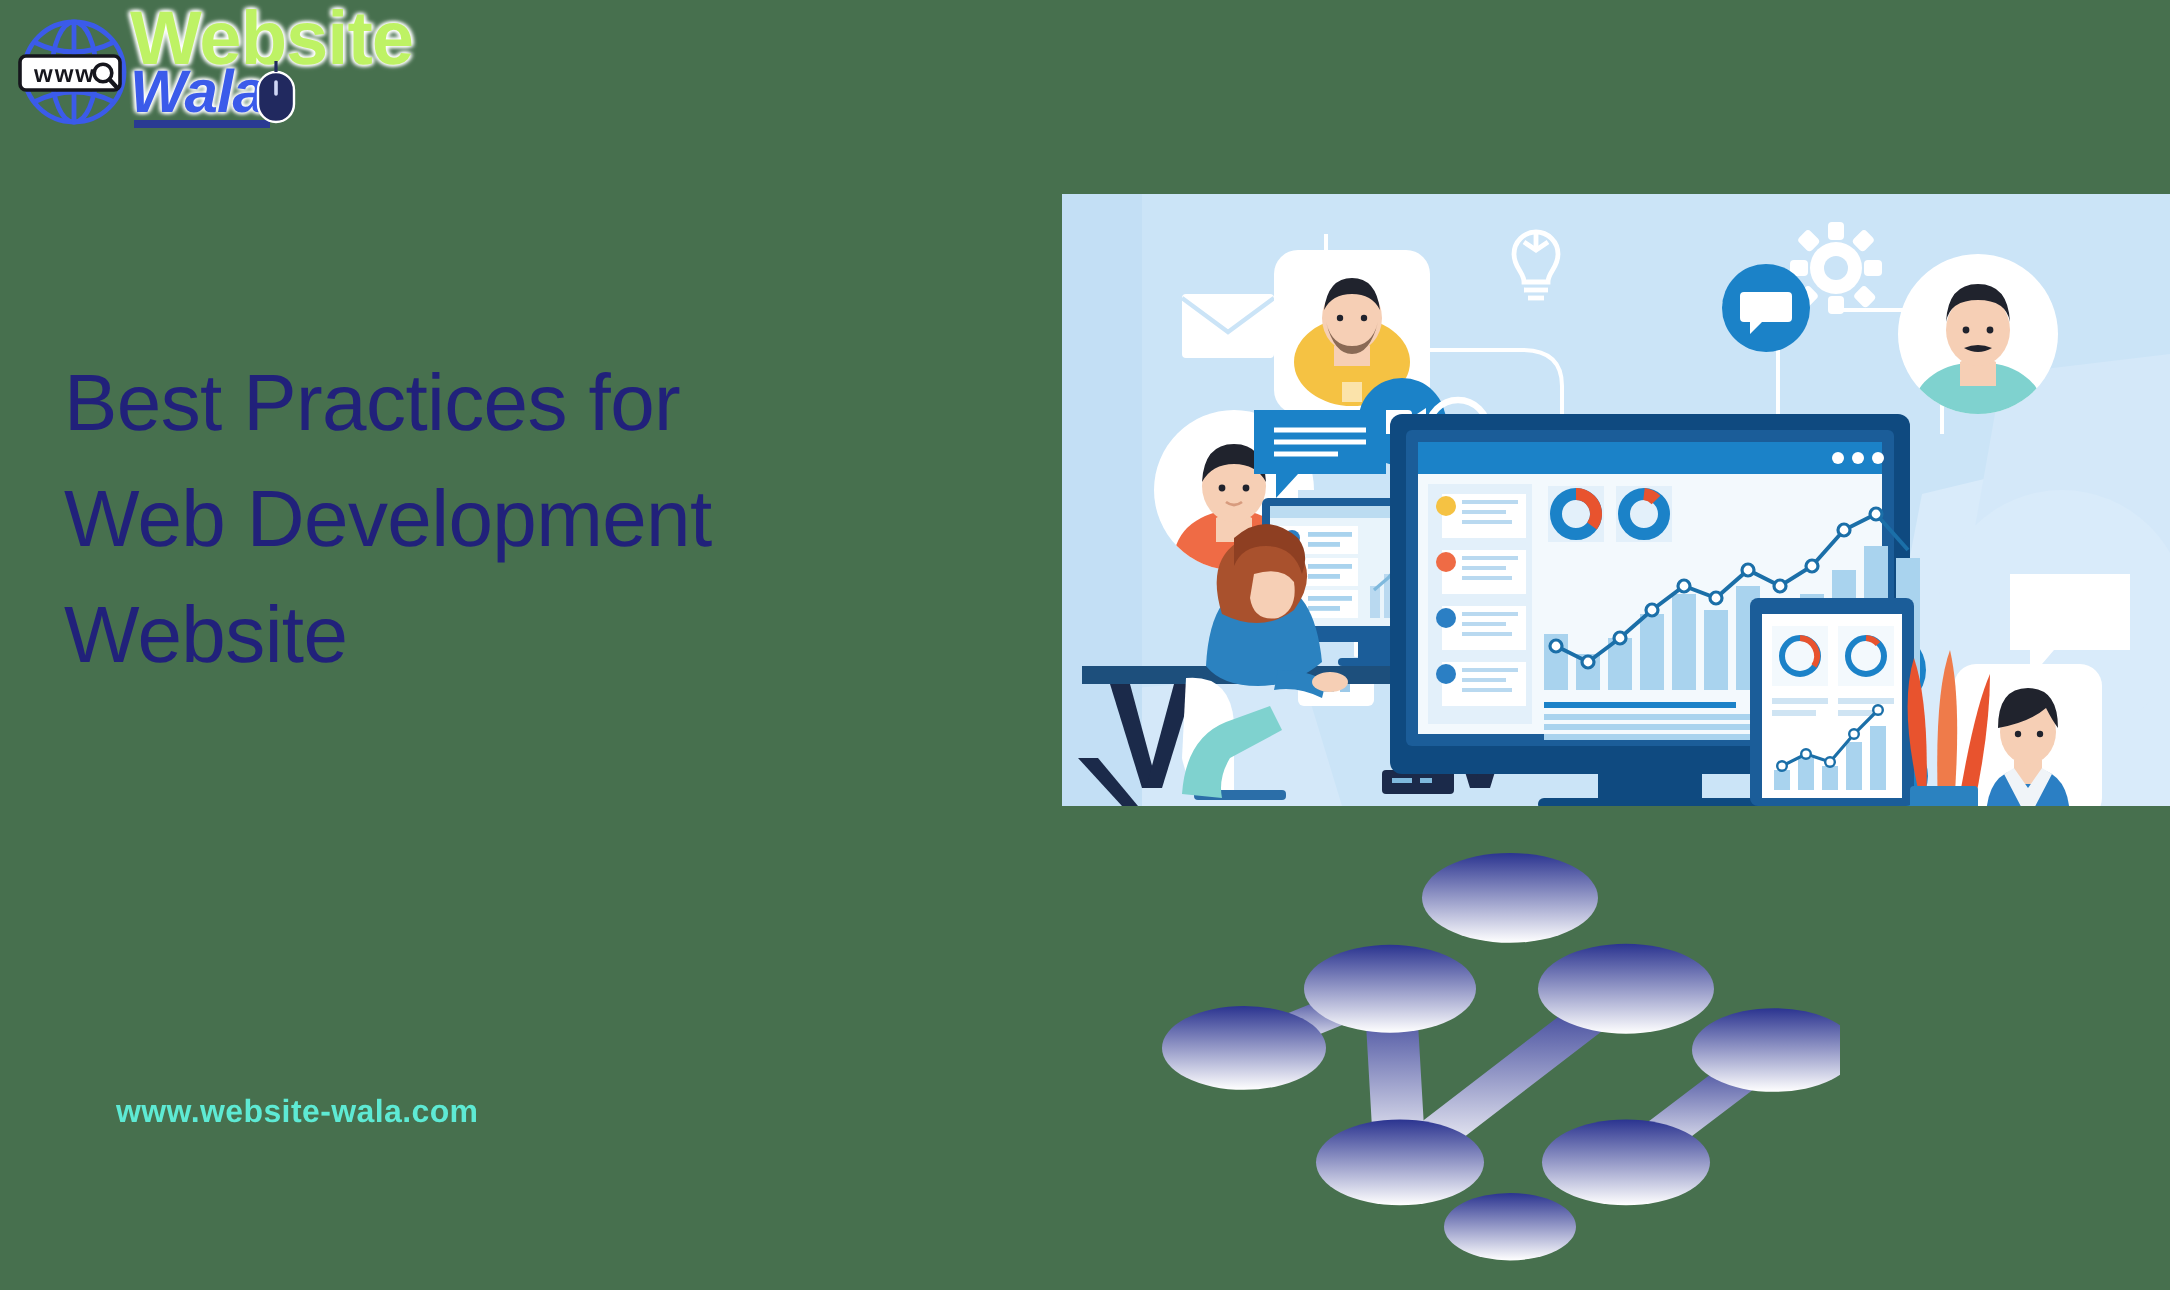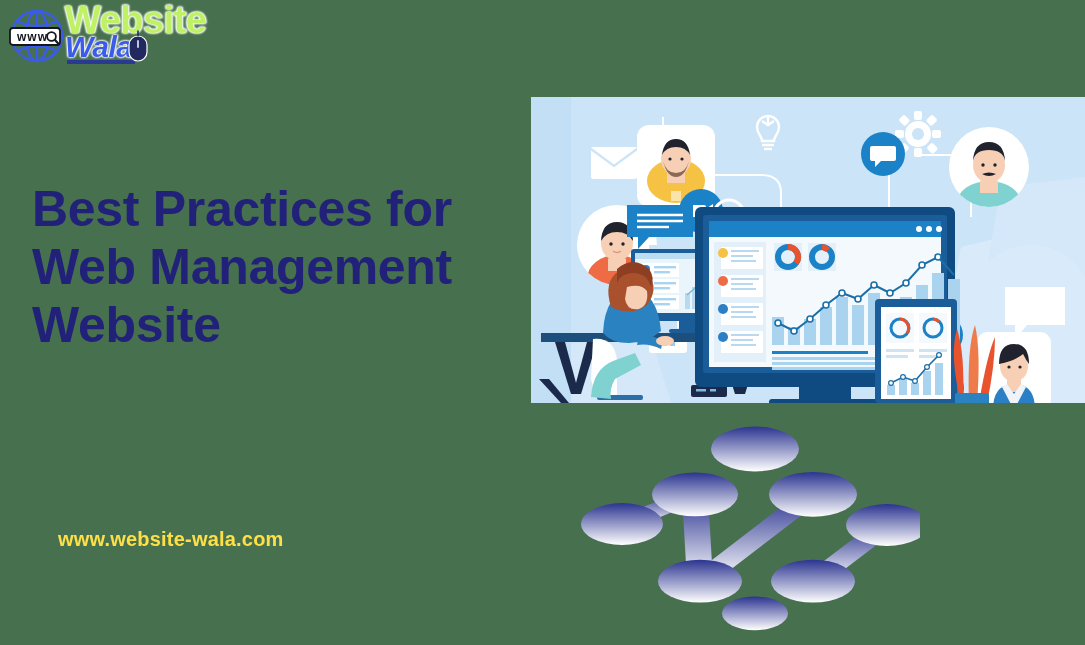--- a/index.html
+++ b/index.html
@@ -20,26 +20,26 @@
     text-shadow:0 0 2px #fff,0 0 3px #fff,1px 0 2px #fff,-1px 0 2px #fff;}
   .logo-line2{position:absolute;left:0;top:28px;font-size:30px;font-weight:bold;
     color:#3b5bea;letter-spacing:-0.5px;line-height:30px;
     text-shadow:0 0 2px #fff,0 0 3px #fff,1px 0 2px #fff,-1px 0 2px #fff;font-style:italic;}
   .logo-underline{position:absolute;left:2px;top:56px;width:68px;height:4px;background:#2a3a93;}
   .mouse-ico{position:absolute;left:118px;top:26px;width:24px;height:32px;}
 
   
   .headline{
     position:absolute;left:32px;top:146px;width:490px;
-    font-size:50px;line-height:58px;font-weight:bold;
+    font-size:40px;line-height:58px;font-weight:normal;
     color:#21217a;letter-spacing:-0.3px;
   }
   .url{
-    position:absolute;left:58px;top:528px;
-    font-size:20px;font-weight:bold;color:#fde047;letter-spacing:0.2px;
+    position:absolute;left:58px;top:548px;
+    font-size:16px;font-weight:bold;color:#5eead4;letter-spacing:0.2px;
   }
 
   
   .hero{position:absolute;left:531px;top:97px;width:554px;height:306px;
         background:#cbe4f7;overflow:hidden;}
   .hero svg{display:block;}
 
   
   .network{position:absolute;left:580px;top:405px;width:340px;height:240px;}
 </style>
@@ -81,21 +81,21 @@
       <svg width="24" height="32" viewBox="0 0 24 32">
         <rect x="3" y="6" width="18" height="25" rx="9" fill="#21295f" stroke="#ffffff" stroke-width="1.2"></rect>
         <line x1="12" y1="11" x2="12" y2="17" stroke="#cfd6f5" stroke-width="1.8" stroke-linecap="round"></line>
         <line x1="12" y1="0.5" x2="12" y2="6" stroke="#21295f" stroke-width="1.6"></line>
       </svg>
     </div>
   </div>
 
   <h1 class="headline">
     <span>Best Practices for</span><br>
-    <span>Web Management</span><br>
+    <span>Web Development</span><br>
     <span>Website</span><br>
   </h1>
 
   <div class="url">www.website-wala.com</div>
 
   <div class="hero">
     <svg width="554" height="306" viewBox="0 0 554 306">
       <defs>
         <clipPath id="heroClip">
             <rect x="0" y="0" width="554" height="306"></rect>

